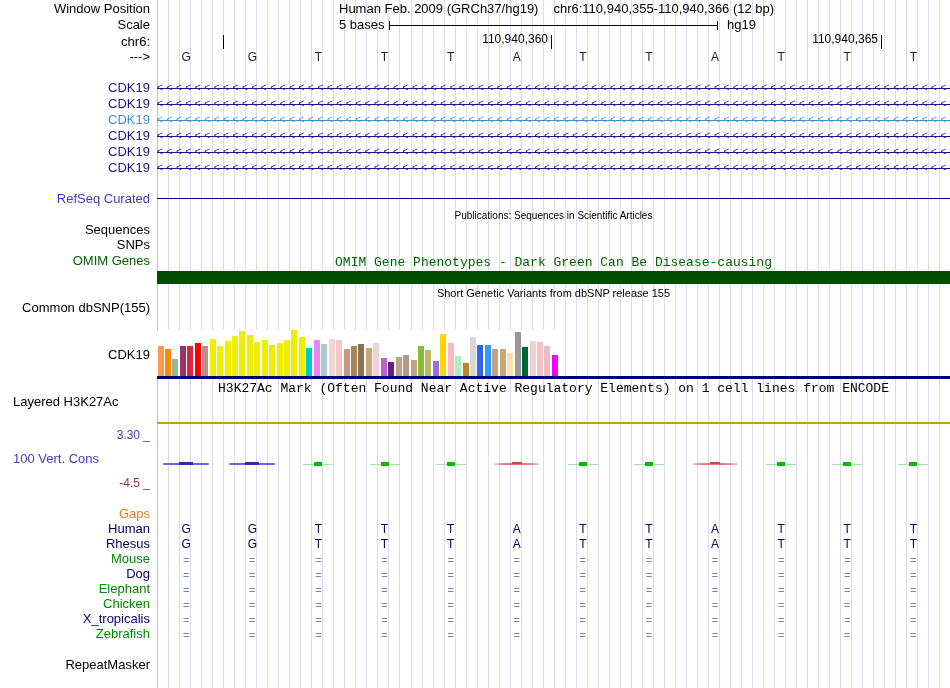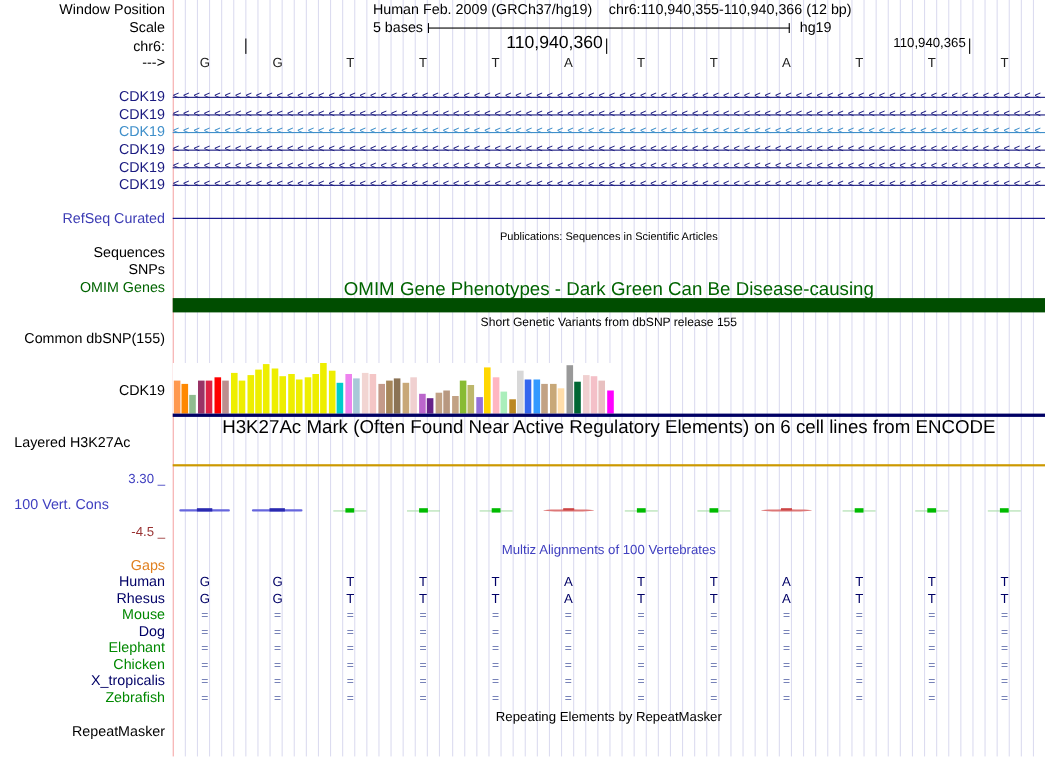--- a/index.html
+++ b/index.html
@@ -2,21 +2,21 @@
 <html><head>
 <meta charset="utf-8">
 <style>
   html,body{margin:0;padding:0;background:#fff;}
   #cv{position:relative;width:950px;height:688px;background:#fff;overflow:hidden;
       font-family:"Liberation Sans",sans-serif;color:#000;}
   .abs{position:absolute;}
   .lab{position:absolute;right:800px;font-size:13px;line-height:14px;white-space:nowrap;text-align:right;}
   .lableft{position:absolute;left:13px;font-size:13px;line-height:14px;white-space:nowrap;}
   .title{position:absolute;left:157px;width:793px;text-align:center;white-space:nowrap;}
-  .t13{font-size:17px;line-height:14px;}
+  .t13{font-size:13px;line-height:14px;font-family:Liberation Mono, monospace;}
   .t12{font-size:12px;line-height:13px;}
   .t11{font-size:11px;line-height:12px;}
   .t10{font-size:10px;line-height:11px;}
   .blue{color:#3c3cb4;}
   .consblue{color:#4040c0;}
   .maroon{color:#993333;}
   .dkgreen{color:#006400;}
   .orange{color:#e08020;}
 </style>
 </head>
@@ -108,21 +108,21 @@
   <div class="abs" style="left:339px;top:18px;font-size:13px;line-height:14px">5 bases</div>
   <div class="abs" style="left:389px;top:25px;width:329px;height:1px;background:#000"></div>
   <div class="abs" style="left:389px;top:21px;width:1px;height:9px;background:#000"></div>
   <div class="abs" style="left:717px;top:21px;width:1px;height:9px;background:#000"></div>
   <div class="abs" style="left:727px;top:18px;font-size:13px;line-height:14px">hg19</div>
 
   <div class="lab" style="top:35px">chr6:</div>
   <div id="ruler">
       <div style="position:absolute;left:223px;top:35px;width:1px;height:14px;background:#000"></div>
       <div style="position:absolute;left:551px;top:35px;width:1px;height:14px;background:#000"></div>
-      <div style="position:absolute;right:402px;top:33px;font-size:16px;line-height:13px;white-space:nowrap;text-align:right">110,940,360</div>
+      <div style="position:absolute;right:402px;top:33px;font-size:12px;line-height:13px;white-space:nowrap;text-align:right">110,940,360</div>
       <div style="position:absolute;left:881px;top:35px;width:1px;height:14px;background:#000"></div>
       <div style="position:absolute;right:72px;top:33px;font-size:12px;line-height:13px;white-space:nowrap;text-align:right">110,940,365</div>
     </div>
 
   <div class="lab" style="top:50px">---&gt;</div>
   <div id="base-row">
       <div style="position:absolute;left:186.2px;top:50px;font-size:12px;line-height:14px;color:#222;transform:translateX(-50%)">G</div>
       <div style="position:absolute;left:252.29999999999998px;top:50px;font-size:12px;line-height:14px;color:#222;transform:translateX(-50%)">G</div>
       <div style="position:absolute;left:318.4px;top:50px;font-size:12px;line-height:14px;color:#222;transform:translateX(-50%)">T</div>
       <div style="position:absolute;left:384.5px;top:50px;font-size:12px;line-height:14px;color:#222;transform:translateX(-50%)">T</div>
@@ -218,21 +218,21 @@
       <div style="position:absolute;left:507.2px;top:353px;width:6px;height:23px;background:#ffddaa"></div>
       <div style="position:absolute;left:514.6px;top:332px;width:6px;height:44px;background:#999999"></div>
       <div style="position:absolute;left:522.1px;top:347px;width:6px;height:29px;background:#006633"></div>
       <div style="position:absolute;left:529.5px;top:341px;width:6px;height:35px;background:#f0d0d0"></div>
       <div style="position:absolute;left:536.9px;top:342px;width:6px;height:34px;background:#f4c0c8"></div>
       <div style="position:absolute;left:544.4px;top:346px;width:6px;height:30px;background:#e8c0c0"></div>
       <div style="position:absolute;left:551.8px;top:355px;width:6px;height:21px;background:#ff00ff"></div>
     </div>
   <div class="abs" style="left:157px;top:376px;width:793px;height:3px;background:#000064"></div>
 
-  <div class="title t13" style="top:382px">H3K27Ac Mark (Often Found Near Active Regulatory Elements) on 6 cell lines from ENCODE</div>
+  <div class="title t13" style="top:382px">H3K27Ac Mark (Often Found Near Active Regulatory Elements) on 1 cell lines from ENCODE</div>
   <div class="lableft" style="top:395px">Layered H3K27Ac</div>
   <div class="abs" style="left:157px;top:422px;width:793px;height:2px;background:#cc9900"></div>
 
   <div class="lab consblue t12" style="top:429px">3.30 _</div>
   <div class="lableft consblue" style="top:452px">100 Vert. Cons</div>
   <div class="lab maroon t12" style="top:477px">-4.5 _</div>
   <div id="phylop-marks">
       <div style="position:absolute;left:163.2px;top:463px;width:46px;height:2px;background:#6666dd;border-radius:2px"></div>
       <div style="position:absolute;left:179.2px;top:462px;width:14px;height:3px;background:#2a2ab0"></div>
       <div style="position:absolute;left:229.29999999999998px;top:463px;width:46px;height:2px;background:#6666dd;border-radius:2px"></div>
@@ -252,21 +252,20 @@
       <div style="position:absolute;left:692px;top:463px;width:46px;height:2px;background:#dd7777;border-radius:50%"></div>
       <div style="position:absolute;left:710px;top:462px;width:10px;height:2px;background:#cc4444"></div>
       <div style="position:absolute;left:766.0999999999999px;top:464px;width:30px;height:1px;background:#aaddaa"></div>
       <div style="position:absolute;left:777.0999999999999px;top:462px;width:8px;height:4px;background:#00bb00"></div>
       <div style="position:absolute;left:832.2px;top:464px;width:30px;height:1px;background:#aaddaa"></div>
       <div style="position:absolute;left:843.2px;top:462px;width:8px;height:4px;background:#00bb00"></div>
       <div style="position:absolute;left:898.3px;top:464px;width:30px;height:1px;background:#aaddaa"></div>
       <div style="position:absolute;left:909.3px;top:462px;width:8px;height:4px;background:#00bb00"></div>
     </div>
 
-  <div class="title t12 consblue" style="top:494px">Multiz Alignments of 100 Vertebrates</div>
   <div class="lab orange" style="top:507px">Gaps</div>
   <div id="multiz">
       <div style="position:absolute;right:800px;top:522px;font-size:13px;line-height:14px;color:#000066;text-align:right">Human</div>
       <div style="position:absolute;left:186.2px;top:522px;transform:translateX(-50%);font-size:12px;line-height:14px;color:#000066">G</div>
       <div style="position:absolute;left:252.29999999999998px;top:522px;transform:translateX(-50%);font-size:12px;line-height:14px;color:#000066">G</div>
       <div style="position:absolute;left:318.4px;top:522px;transform:translateX(-50%);font-size:12px;line-height:14px;color:#000066">T</div>
       <div style="position:absolute;left:384.5px;top:522px;transform:translateX(-50%);font-size:12px;line-height:14px;color:#000066">T</div>
       <div style="position:absolute;left:450.59999999999997px;top:522px;transform:translateX(-50%);font-size:12px;line-height:14px;color:#000066">T</div>
       <div style="position:absolute;left:516.7px;top:522px;transform:translateX(-50%);font-size:12px;line-height:14px;color:#000066">A</div>
       <div style="position:absolute;left:582.8px;top:522px;transform:translateX(-50%);font-size:12px;line-height:14px;color:#000066">T</div>
@@ -361,16 +360,15 @@
       <div style="position:absolute;left:450.59999999999997px;top:628px;transform:translateX(-50%);font-size:11px;line-height:14px;color:#7782b8">=</div>
       <div style="position:absolute;left:516.7px;top:628px;transform:translateX(-50%);font-size:11px;line-height:14px;color:#7782b8">=</div>
       <div style="position:absolute;left:582.8px;top:628px;transform:translateX(-50%);font-size:11px;line-height:14px;color:#7782b8">=</div>
       <div style="position:absolute;left:648.8999999999999px;top:628px;transform:translateX(-50%);font-size:11px;line-height:14px;color:#7782b8">=</div>
       <div style="position:absolute;left:715px;top:628px;transform:translateX(-50%);font-size:11px;line-height:14px;color:#7782b8">=</div>
       <div style="position:absolute;left:781.0999999999999px;top:628px;transform:translateX(-50%);font-size:11px;line-height:14px;color:#7782b8">=</div>
       <div style="position:absolute;left:847.2px;top:628px;transform:translateX(-50%);font-size:11px;line-height:14px;color:#7782b8">=</div>
       <div style="position:absolute;left:913.3px;top:628px;transform:translateX(-50%);font-size:11px;line-height:14px;color:#7782b8">=</div>
     </div>
 
-  <div class="title t12" style="top:645px">Repeating Elements by RepeatMasker</div>
   <div class="lab" style="top:658px">RepeatMasker</div>
 
 </div>
 
 </body></html>

